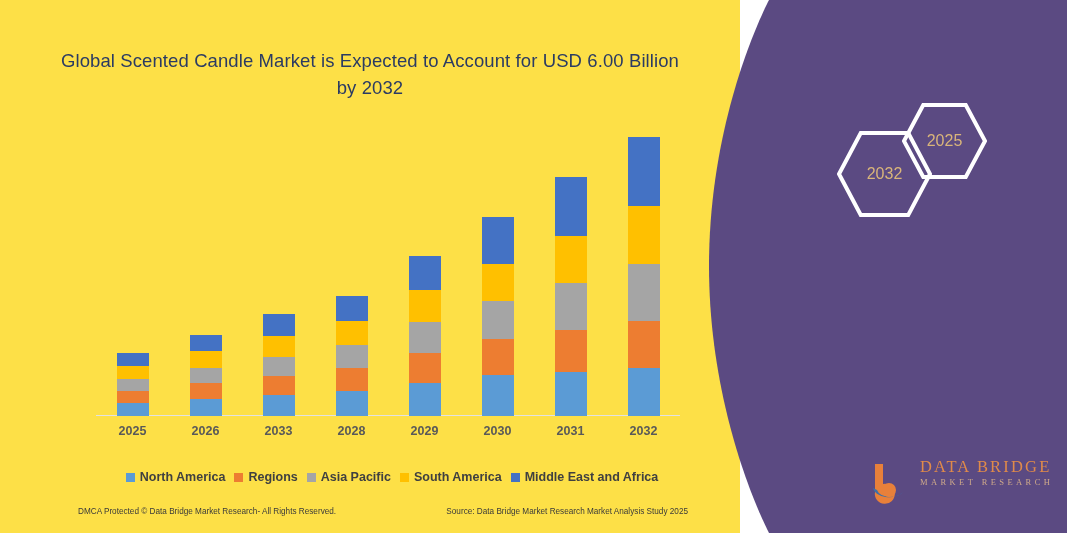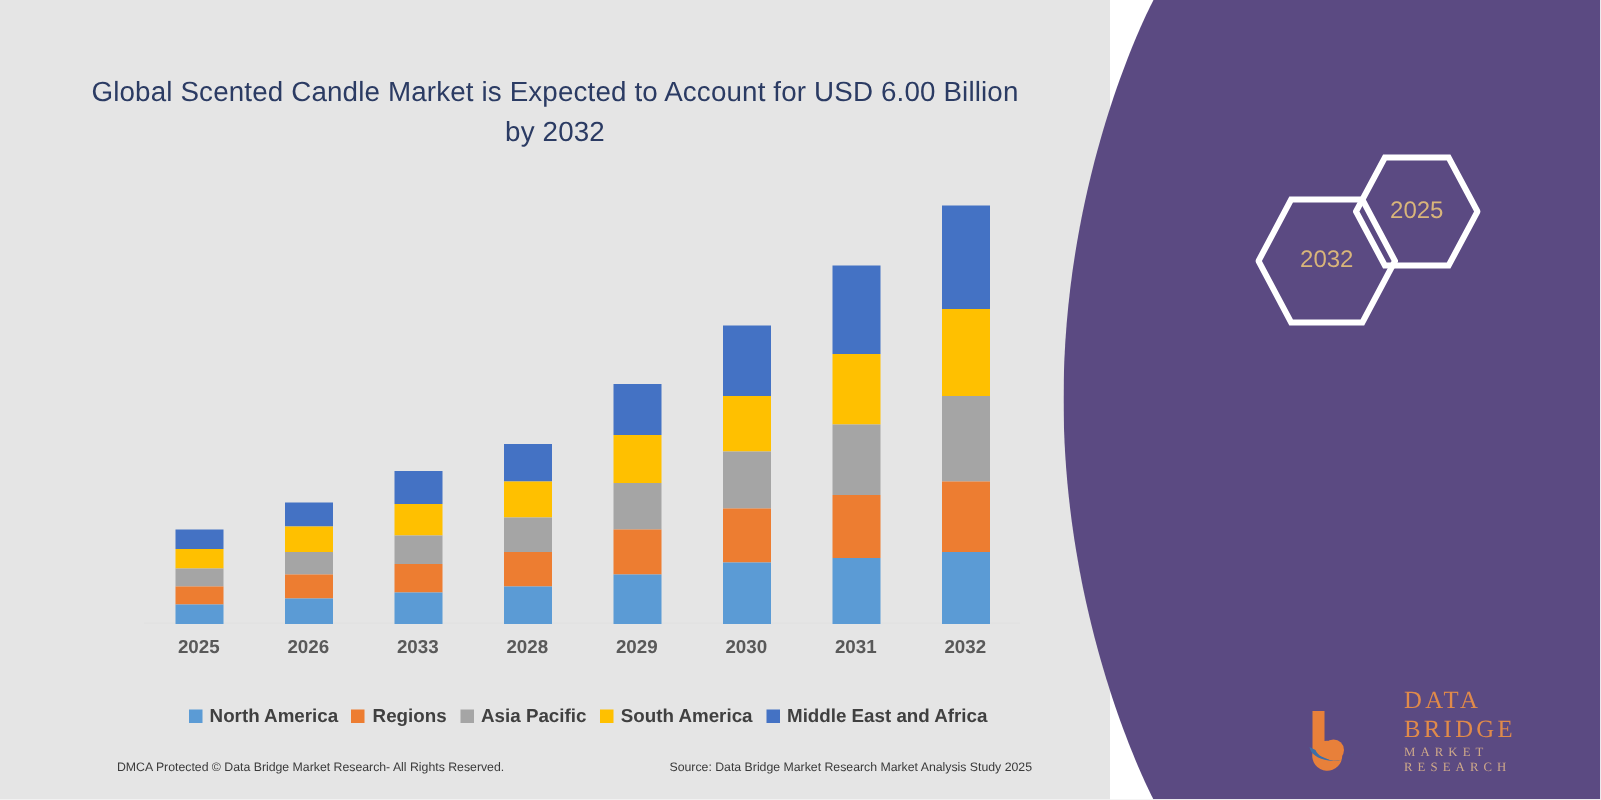--- a/index.html
+++ b/index.html
@@ -8,21 +8,21 @@
     font-family: "Liberation Sans", sans-serif;
     background: #ffffff;
     overflow: hidden;
     position: relative;
   }
   .page { position: relative; width: 1067px; height: 533px; background: #fff; }
 
   
   .left-panel {
     position: absolute; left: 0; top: 0; width: 740px; height: 533px;
-    background: #e5e5e5;
+    background: #fde047;
   }
   .chart-title {
     position: absolute; left: 60px; top: 48px; width: 620px;
     text-align: center;
     font-size: 18.5px; line-height: 1.45;
     color: #2b3b63; font-weight: 400;
     letter-spacing: .1px;
   }
   .axis-line {
     position: absolute; left: 96px; top: 415px; width: 584px; height: 1px;
@@ -93,21 +93,21 @@
 
   .brand-text {
     position: absolute; left: 40px; top: 232px; width: 290px;
     text-align: center; color: #e6c98f;
     font-size: 16px; line-height: 1.55; letter-spacing: .4px;
   }
 
   .logo {
     position: absolute; left: 865px; top: 458px;
     width: 190px; height: 58px;
-    display: flex; align-items: flex-end; gap: 23px;
+    display: flex; align-items: flex-start; gap: 7px;
   }
   .logo-mark { position: relative; width: 48px; height: 48px; flex: 0 0 48px; }
   .logo-words { display: flex; flex-direction: column; justify-content: center; }
   .logo-line1 {
     font-size: 16.5px; letter-spacing: 2.2px; color: #e08a4a;
     font-family: "Liberation Serif", serif; line-height: 1.15;
   }
   .logo-line2 {
     font-size: 8.5px; letter-spacing: 3.4px; color: #cfa98a;
     font-family: "Liberation Serif", serif; line-height: 1.2;

